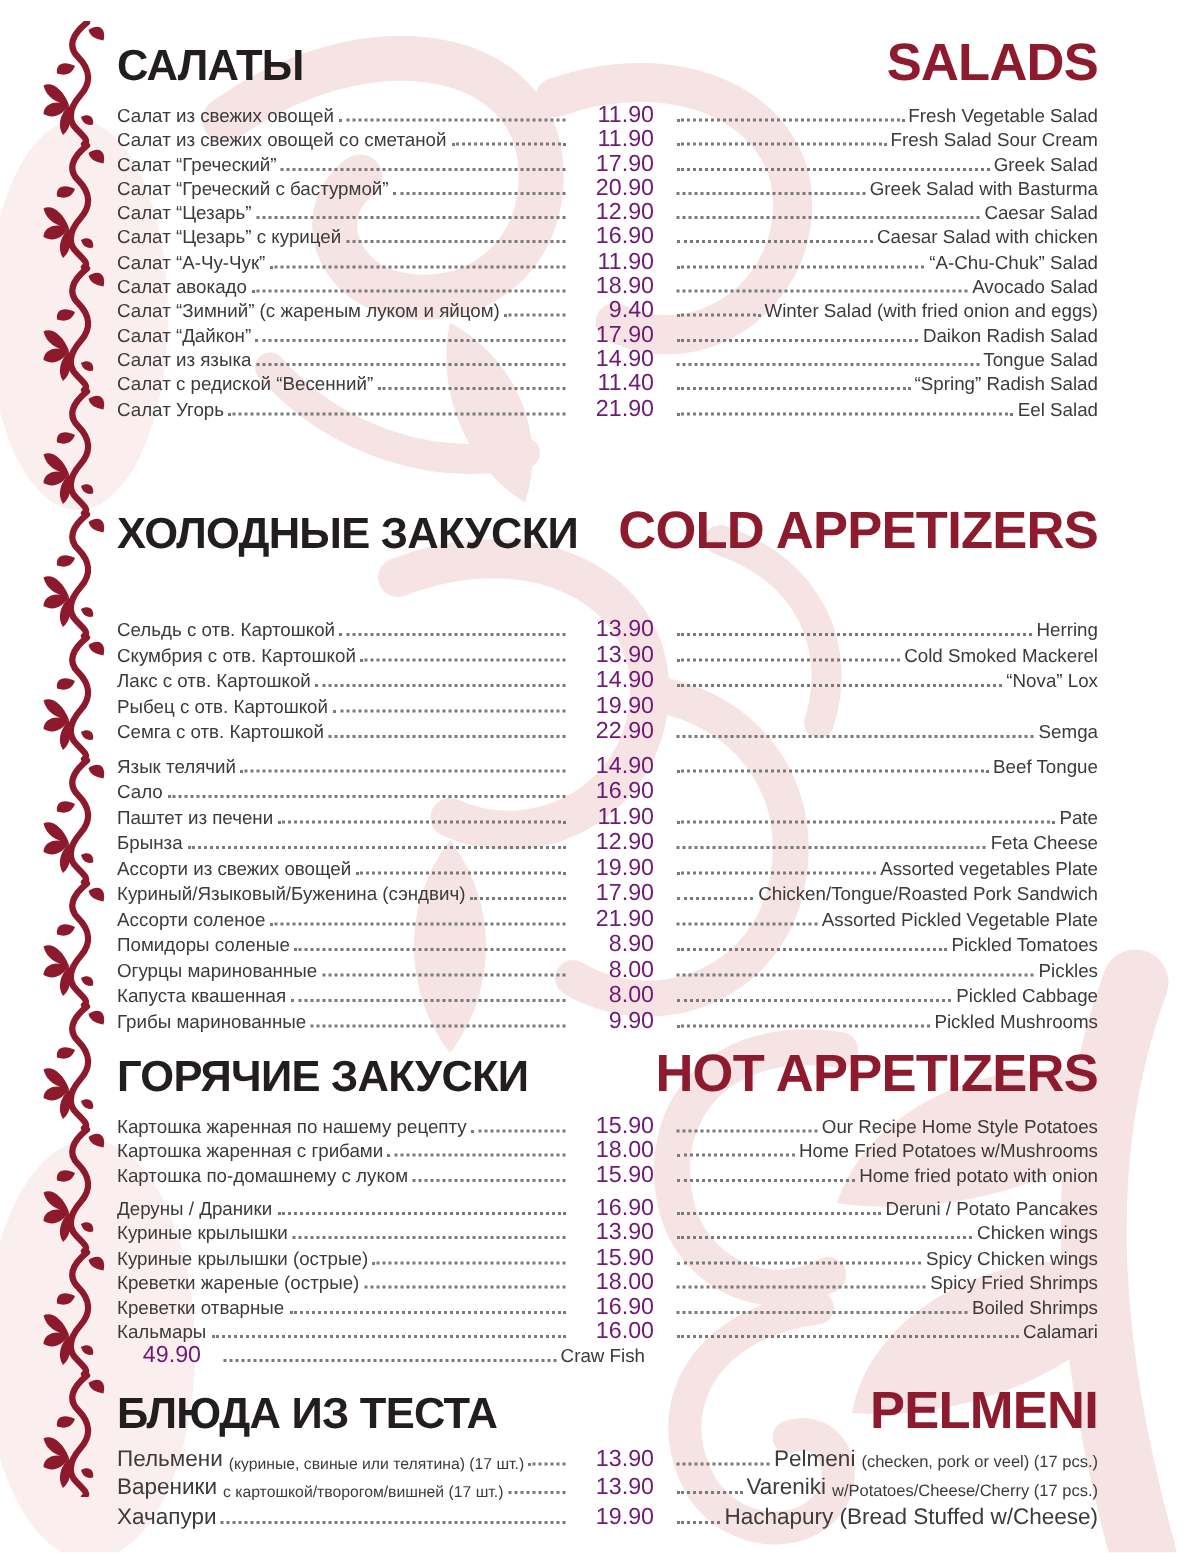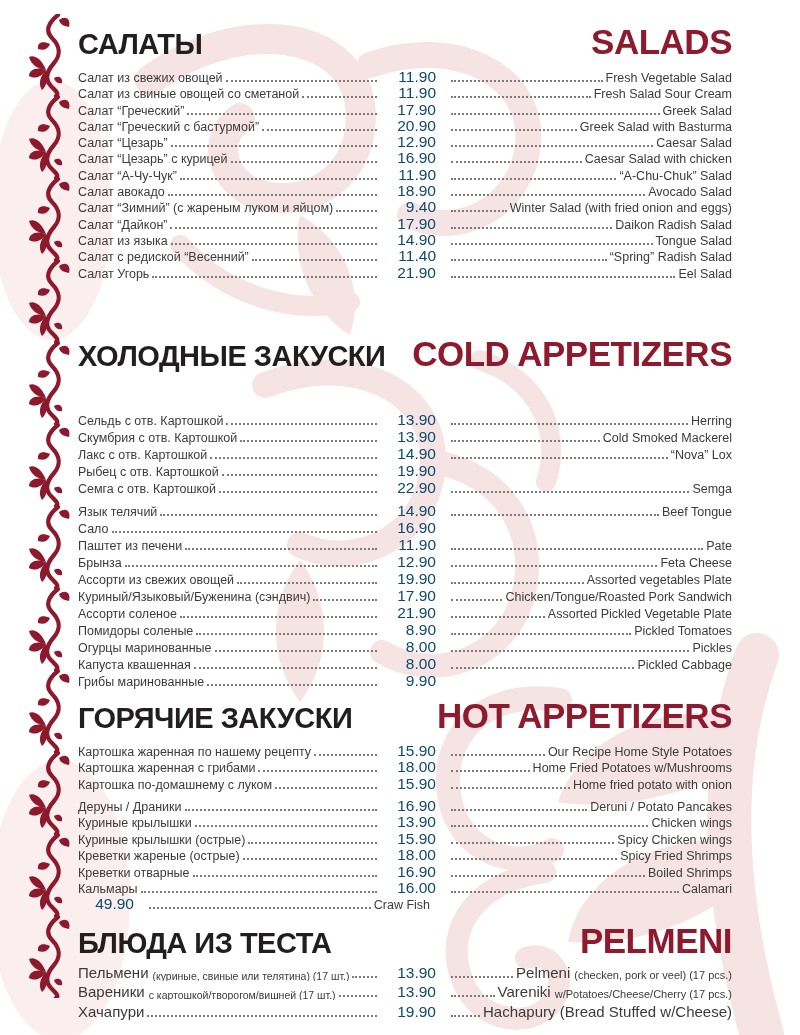--- a/index.html
+++ b/index.html
@@ -26,21 +26,21 @@
 
   .row{display:flex;align-items:baseline;height:16.3px;font-size:12.5px;color:#3d3a3b;}
   .sec-cold .row{height:17px;}
   .sec-hot .row{height:16.4px;}
   .sec-dough .row{height:19.5px;font-size:15px;}
   .gap-before{margin-top:6px;}
 
   .left{width:302px;display:flex;align-items:baseline;overflow:hidden;}
   .right{width:284px;margin-left:12px;display:flex;align-items:baseline;overflow:hidden;}
   .ru,.en-main{white-space:nowrap;}
-  .price{width:56px;text-align:right;font-size:15.5px;color:#0c4a6e;white-space:nowrap;}
+  .price{width:56px;text-align:right;font-size:15.5px;color:#701a75;white-space:nowrap;}
   .dots{flex:1;border-bottom:2px dotted #7a7a7a;margin:0 3px;min-width:6px;}
   .ru-sub{font-size:10.5px;white-space:nowrap;position:relative;top:2px;margin-left:4px;color:#3d3a3b;}
   .en-sub{font-size:11px;white-space:nowrap;position:relative;top:1px;margin-left:4px;color:#3d3a3b;}
 </style>
 </head>
 <body>
 
 <div class="page">
 
   <svg class="watermark" width="800" height="1035" viewBox="0 0 800 1035" aria-hidden="true">
@@ -105,21 +105,21 @@
     </span>
     <span class="price">11.90</span>
     <span class="right">
       <span class="dots"></span>
       <span class="en-main">Fresh Vegetable Salad</span>
 
     </span>
   </div>
           <div class="row">
     <span class="left">
-      <span class="ru">Салат из свиные овощей со сметаной</span>
+      <span class="ru">Салат из свежих овощей со сметаной</span>
 
       <span class="dots"></span>
     </span>
     <span class="price">11.90</span>
     <span class="right">
       <span class="dots"></span>
       <span class="en-main">Fresh Salad Sour Cream</span>
 
     </span>
   </div>
@@ -460,20 +460,25 @@
 
     </span>
   </div>
           <div class="row">
     <span class="left">
       <span class="ru">Грибы маринованные</span>
 
       <span class="dots"></span>
     </span>
     <span class="price">9.90</span>
+    <span class="right">
+      <span class="dots"></span>
+      <span class="en-main">Pickled Mushrooms</span>
+
+    </span>
   </div>
         </div>
     </section>
 
     <section class="sec sec-hot">
       <header class="sec-head">
         <h2 class="ru-title">ГОРЯЧИЕ ЗАКУСКИ</h2>
         <h2 class="en-title">HOT APPETIZERS</h2>
       </header>
       <div class="items">

